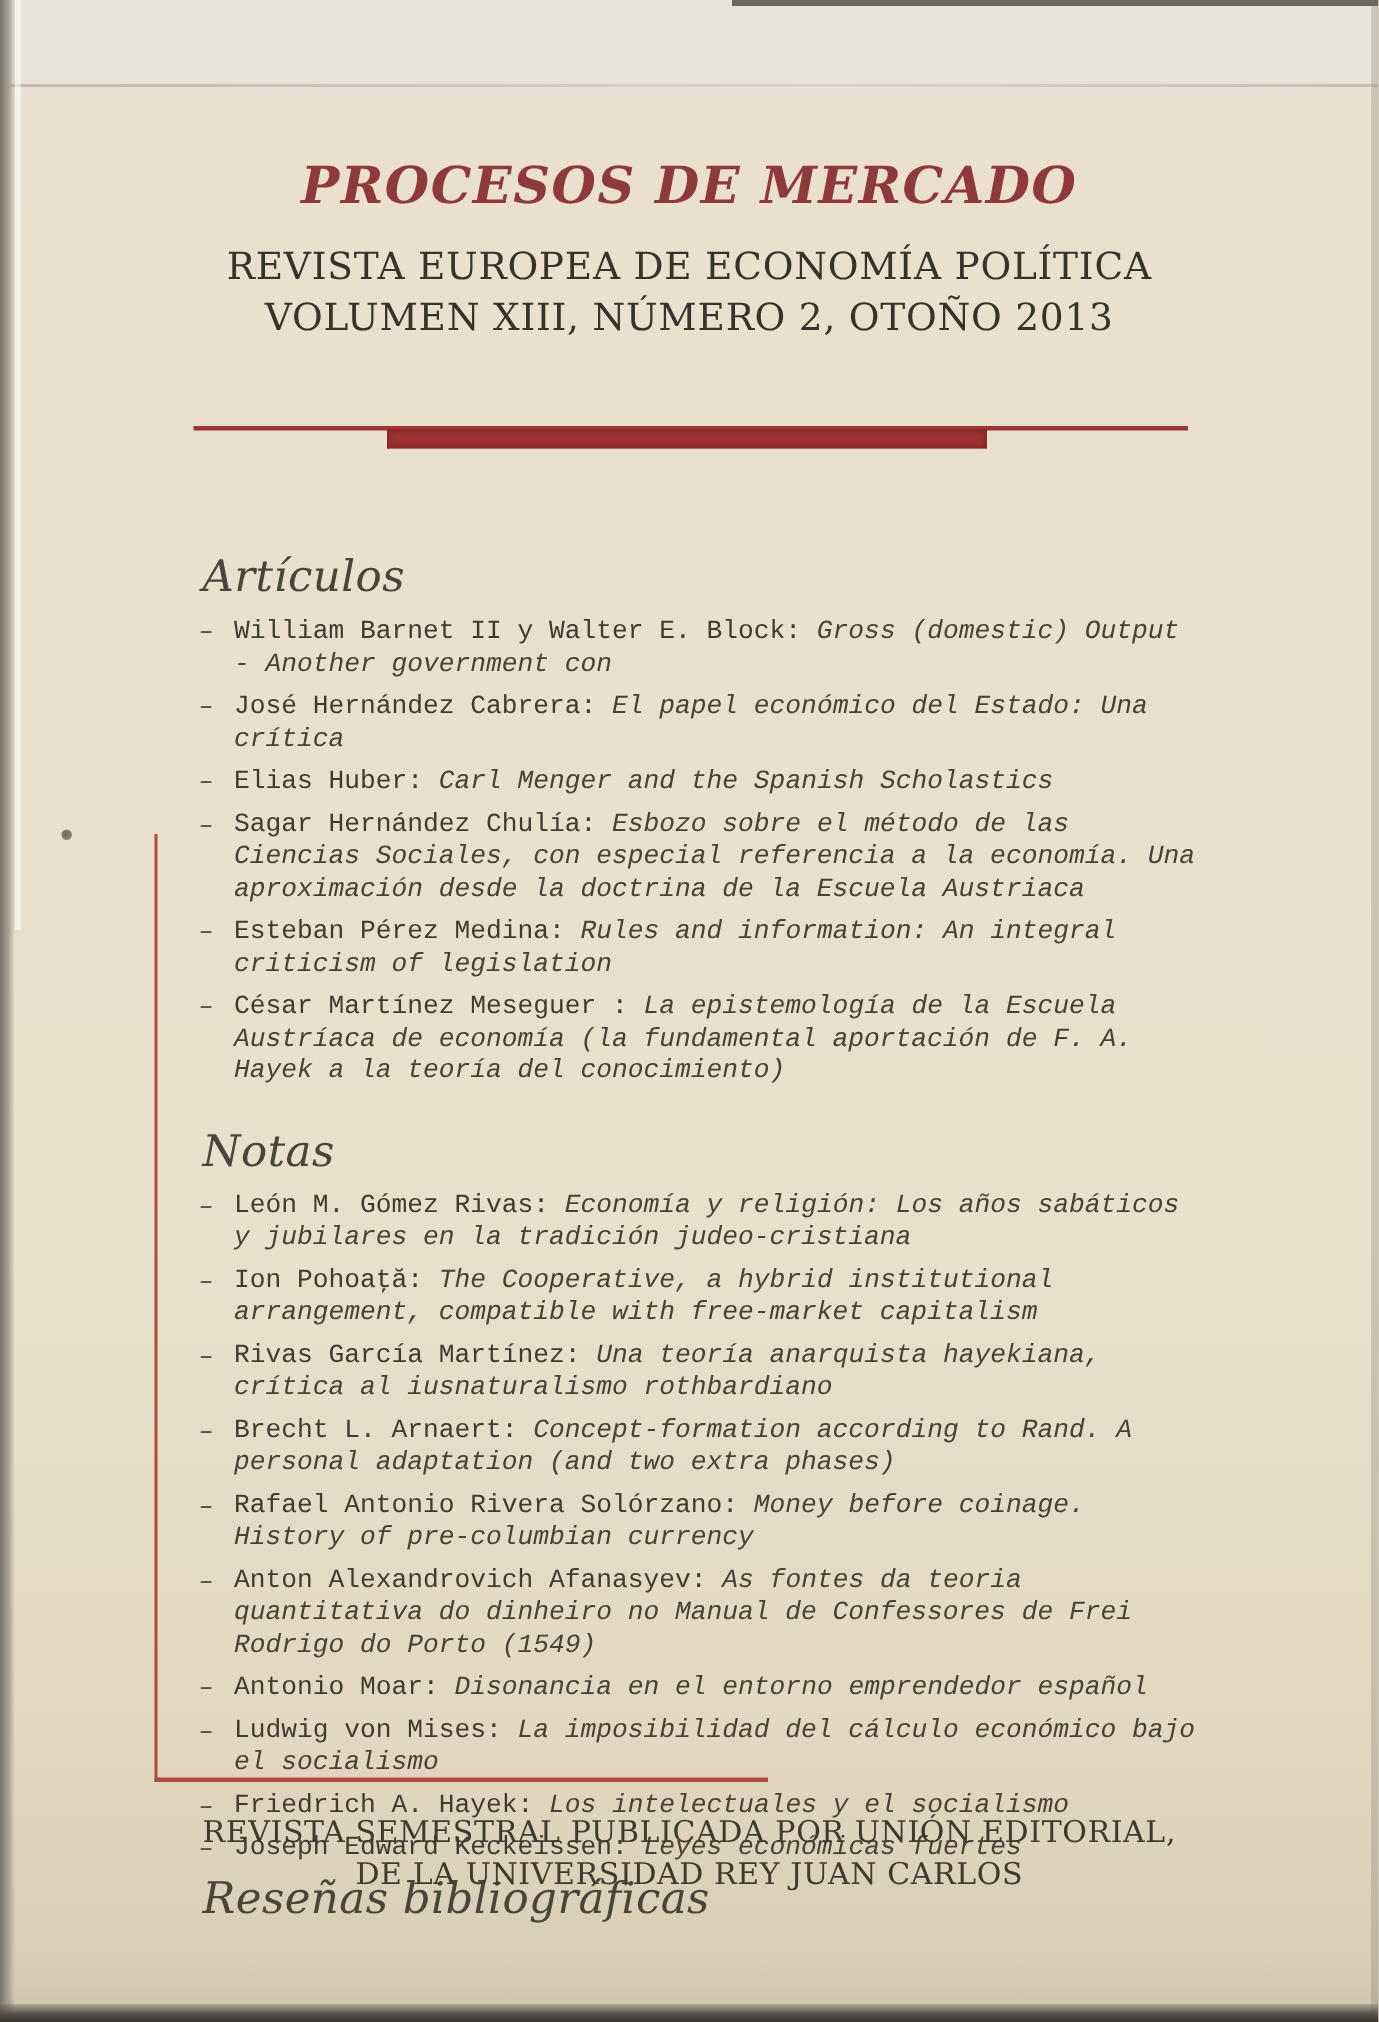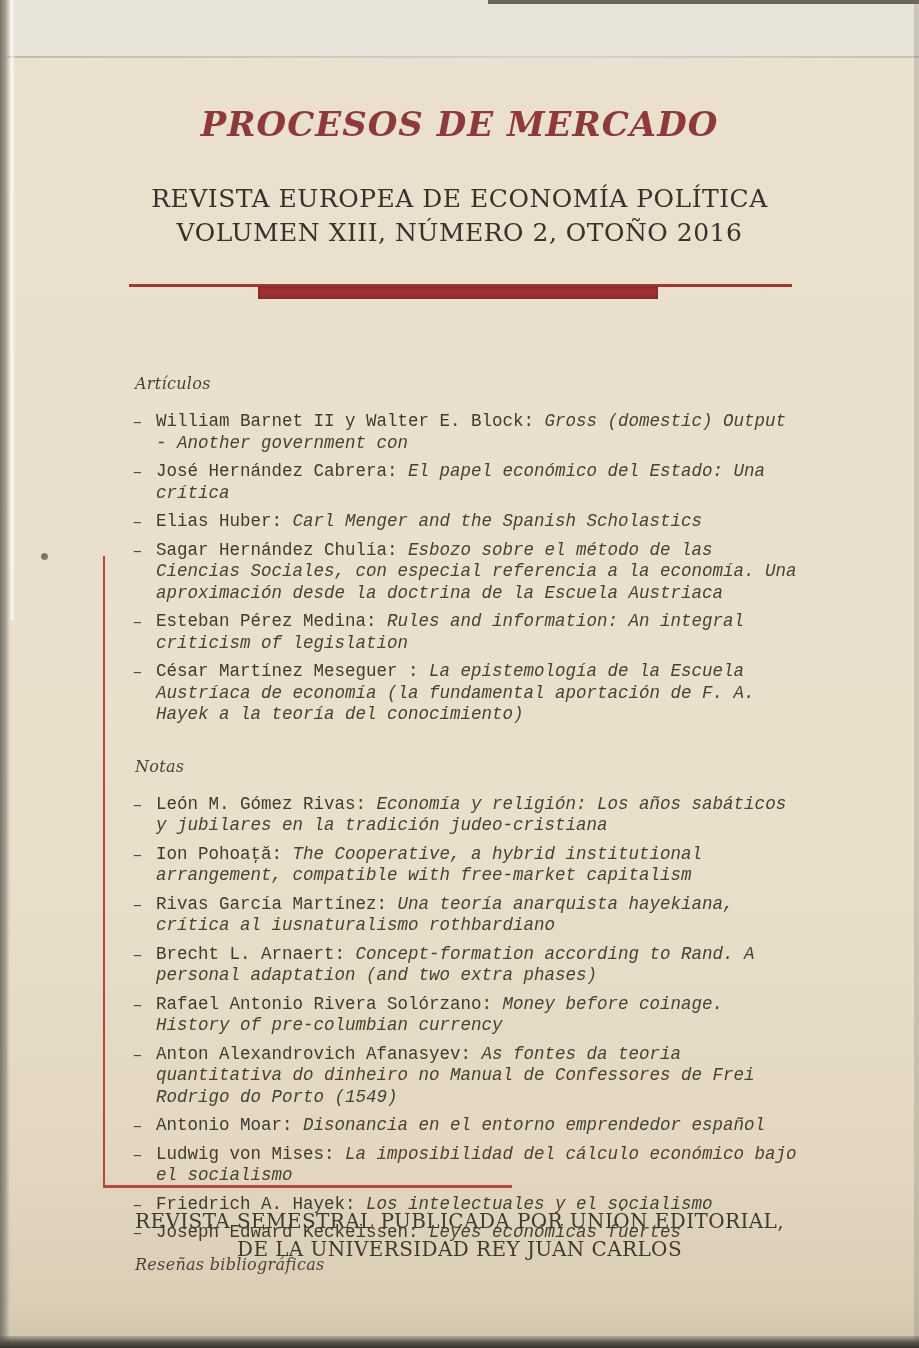--- a/index.html
+++ b/index.html
@@ -25,36 +25,36 @@
   .edge-right{position:absolute;right:0;top:0;width:5px;height:1348px;background:rgba(120,112,98,.25);}
   .speck{position:absolute;left:41px;top:553px;width:7px;height:7px;border-radius:50%;
     background:radial-gradient(circle at 40% 40%,#6d675c,#9a927f);}
 
   
   .masthead{position:absolute;left:0;top:94px;width:919px;text-align:center;}
   .title{
     font-size:34px;font-weight:bold;font-style:italic;letter-spacing:1px;
     color:#8e393b;line-height:60px;
   }
-  .subtitle{margin-top:28px;font-size:25px;line-height:34px;color:#38332a;letter-spacing:.5px;}
+  .subtitle{margin-top:7px;font-size:25px;line-height:34px;color:#38332a;letter-spacing:.5px;}
 
   
   .rule{position:absolute;left:129px;top:282px;width:663px;height:18px;}
   .rule .thin{position:absolute;left:0;top:2px;width:663px;height:3px;background:#a03732;}
   .rule .thick{position:absolute;left:129px;top:4px;width:400px;height:13px;background:#9c3130;
     box-shadow:inset 0 0 4px rgba(60,20,20,.5);}
 
   
   .accent-v{position:absolute;left:103px;top:556px;width:2px;height:632px;background:#b04a3f;}
   .accent-h{position:absolute;left:103px;top:1185px;width:409px;height:3px;background:#b04a3f;}
 
   
   .toc{position:absolute;left:133px;top:370px;width:665px;font-size:17.5px;color:#443e33;}
   .sec-heading{
-    font-style:italic;font-size:16px;color:#4a443a;line-height:28px;
+    font-style:italic;font-size:29px;color:#4a443a;line-height:28px;
     margin:0 0 13px 2px;letter-spacing:.3px;
   }
   .sec-gap{margin-top:27px;}
   .tail-gap{}
   .tail{margin-bottom:0;}
   .item{display:flex;line-height:21.5px;margin-bottom:7px;}
   .dash{flex:none;width:23px;color:#4a443a;}
   .entry{flex:1;font-family:Liberation Mono, monospace;}
   .authors{color:#403a2f;}
   .work{font-style:italic;color:#48413４;}
@@ -74,21 +74,21 @@
   <div class="edge-left"></div>
   <div class="edge-left-sliver"></div>
   <div class="edge-right"></div>
   <div class="edge-bottom"></div>
   <div class="speck"></div>
 
   <div class="masthead">
     <div class="title">PROCESOS DE MERCADO</div>
     <div class="subtitle">
       <div>REVISTA EUROPEA DE ECONOMÍA POLÍTICA</div>
-      <div>VOLUMEN XIII, NÚMERO 2, OTOÑO 2016</div>
+      <div>VOLUMEN XIII, NÚMERO 2, OTOÑO 2013</div>
     </div>
   </div>
 
   <div class="rule">
     <div class="thin"></div>
     <div class="thick"></div>
   </div>
 
   <div class="accent-v"></div>
   <div class="accent-h"></div>

